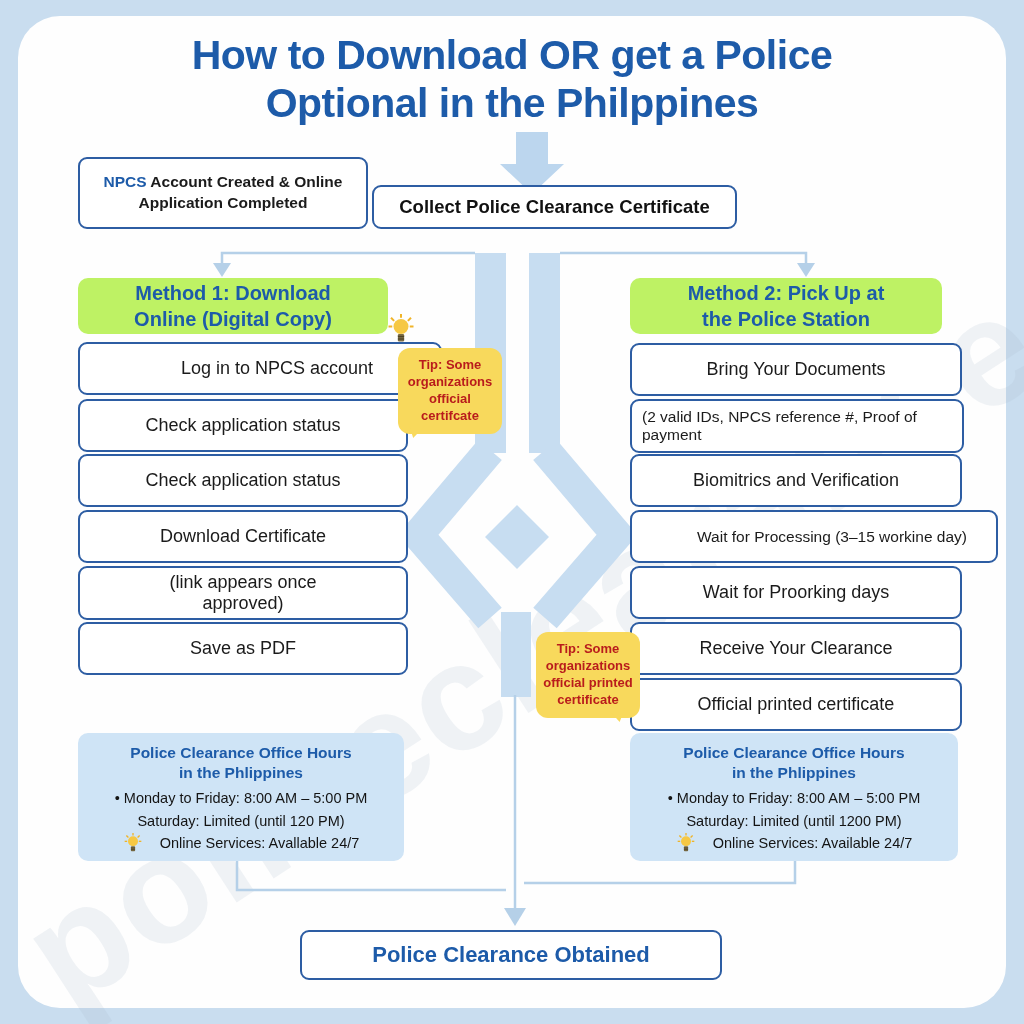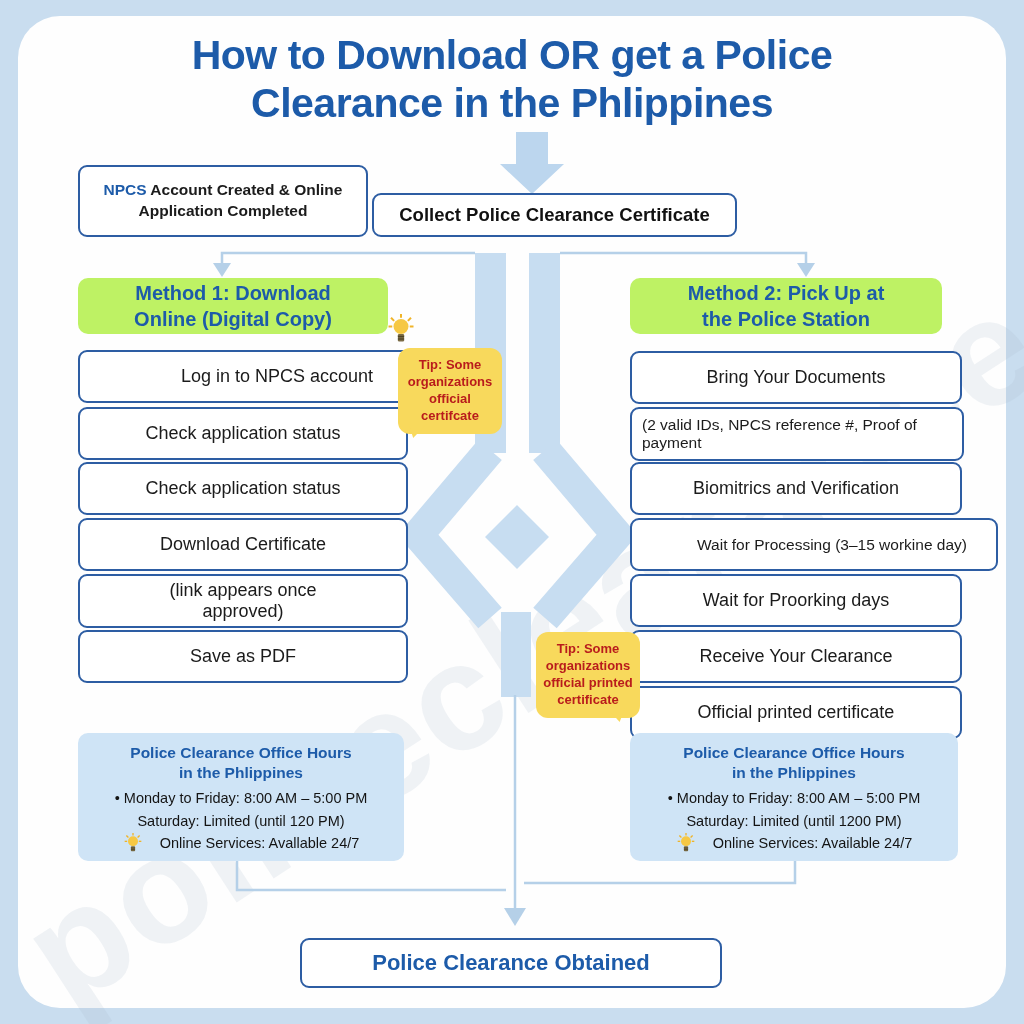--- a/index.html
+++ b/index.html
@@ -24,21 +24,21 @@
   svg.deco{position:absolute;inset:0;z-index:2;pointer-events:none;}
   .title{
     position:absolute;left:132px;top:32px;width:760px;z-index:3;
     text-align:center;font-size:41px;line-height:1.17;font-weight:bold;
     color:#1d5ba9;letter-spacing:-0.5px;
   }
   .box{
     position:absolute;z-index:3;background:#ffffff;
     border:2.5px solid #2d5da3;border-radius:9px;
     display:flex;align-items:center;justify-content:center;
-    text-align:center;color:#1b1b1b;margin-top:8px;
+    text-align:center;color:#1b1b1b;
   }
   .hdr{
     position:absolute;z-index:3;background:#bef264;border-radius:10px;
     display:flex;align-items:center;justify-content:center;text-align:center;
     color:#1d5ba9;font-weight:bold;font-size:20px;line-height:1.3;
   }
   .step{font-size:18px;line-height:1.15;padding:2px 8px;}
   .step.small{font-size:15.5px;}
   .step.left-align{justify-content:flex-start;text-align:left;padding-left:10px;}
   .hours{
@@ -90,21 +90,21 @@
     <polygon points="213,263 231,263 222,277" fill="#b5d0e8"></polygon>
     <path d="M560,253 H806 V264" fill="none" stroke="#b5d0e8" stroke-width="2.5"></path>
     <polygon points="797,263 815,263 806,277" fill="#b5d0e8"></polygon>
 
     <path d="M237,858 V890 H506" fill="none" stroke="#b5d0e8" stroke-width="2.5"></path>
     <path d="M795,858 V883 H524" fill="none" stroke="#b5d0e8" stroke-width="2.5"></path>
     <path d="M515,695 V910" fill="none" stroke="#b5d0e8" stroke-width="2.5"></path>
     <polygon points="504,908 526,908 515,926" fill="#b5d0e8"></polygon>
   </svg>
 
-  <div class="title">How to Download OR get a Police Clearance in the Phlippines</div>
+  <div class="title">How to Download OR get a Police Optional in the Philppines</div>
 
   <div class="box npcs-box" style="left:78px;top:157px;width:262px;height:60px;">
     <div><span class="npcs-blue">NPCS</span><span> Account Created &amp; Online Application Completed</span></div>
   </div>
   <div class="box collect-box" style="left:372px;top:185px;width:361px;height:40px;">
     <span>Collect Police Clearance Certificate</span>
   </div>
 
   <div class="hdr" style="left:78px;top:278px;width:310px;height:56px;">
     <span style="max-width:250px;">Method 1: Download Online (Digital Copy)</span>

